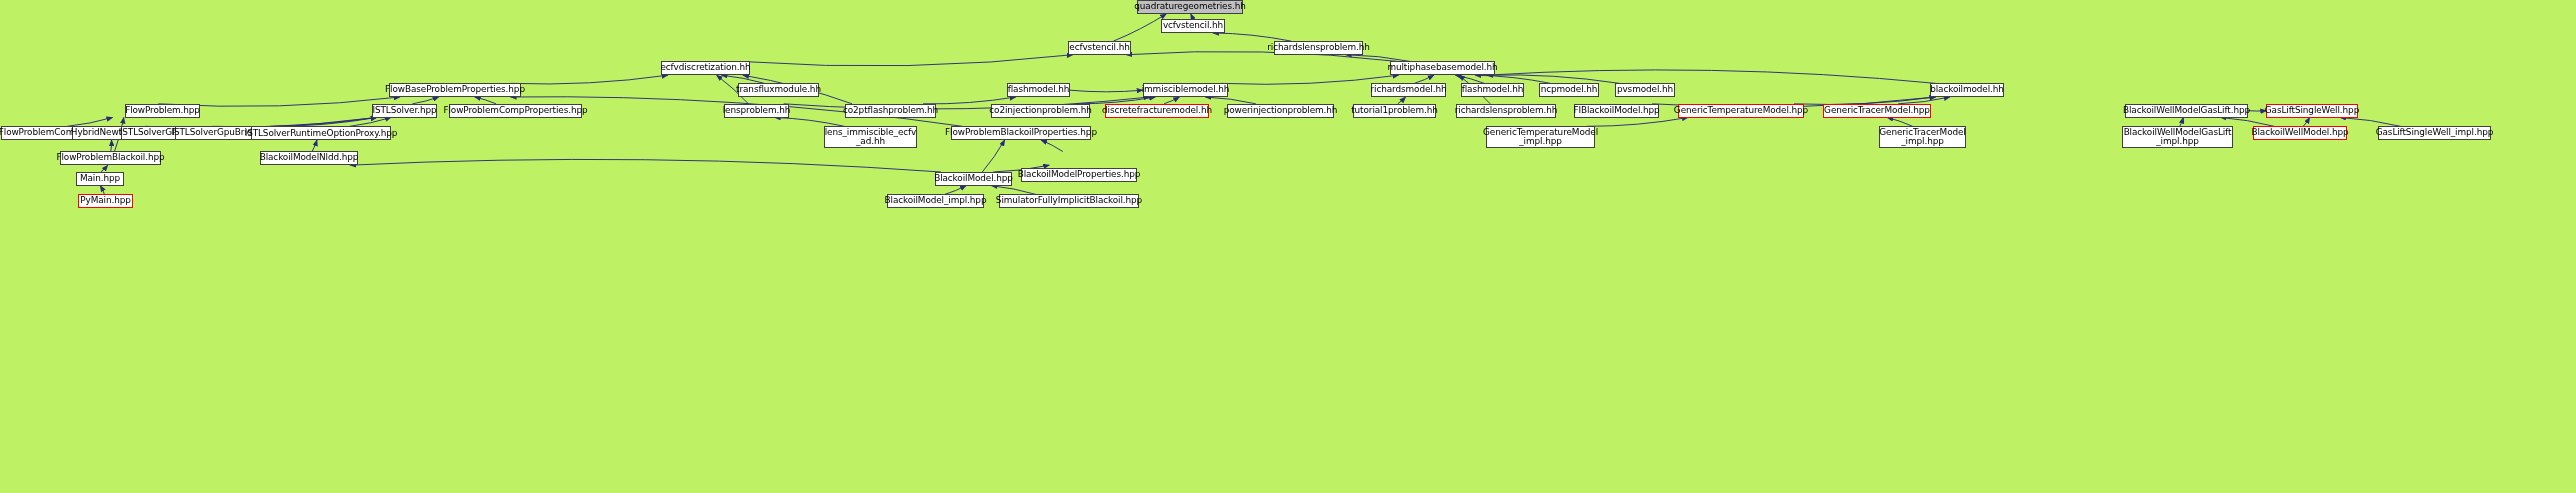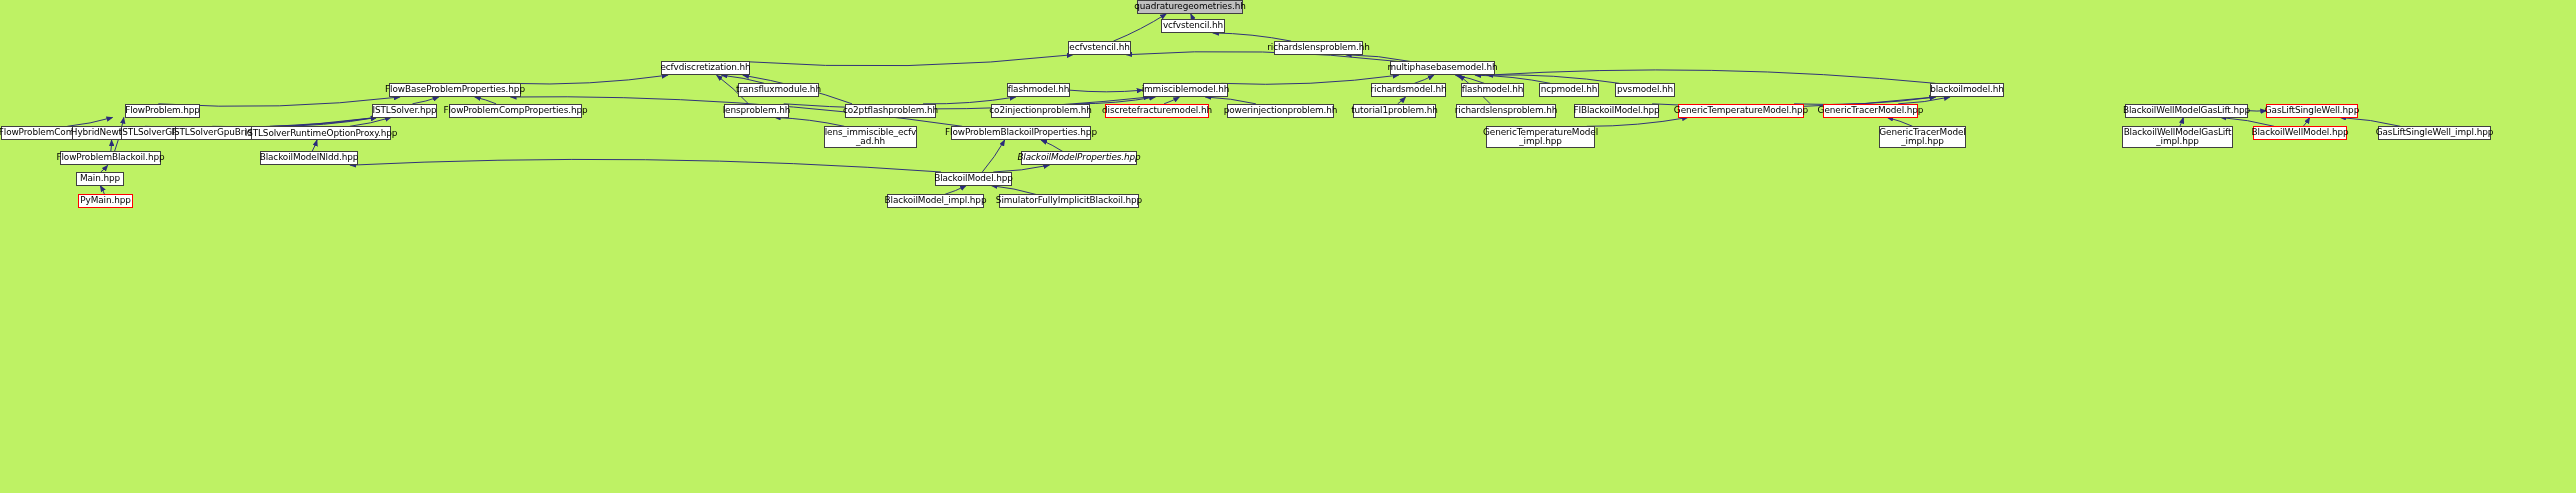--- a/index.html
+++ b/index.html
@@ -131,42 +131,42 @@
       <div class="node" style="left: 449px; top: 104px; width: 133px; height: 13.6px;"><span>FlowProblemCompProperties.hpp</span></div>
       <div class="node" style="left: 724px; top: 104px; width: 65px; height: 13.6px;"><span>lensproblem.hh</span></div>
       <div class="node" style="left: 845px; top: 104px; width: 91px; height: 13.6px;"><span>co2ptflashproblem.hh</span></div>
       <div class="node" style="left: 991px; top: 104px; width: 99px; height: 13.6px;"><span>co2injectionproblem.hh</span></div>
       <div class="node red" style="left: 1105px; top: 104px; width: 104px; height: 13.6px;"><span>discretefracturemodel.hh</span></div>
       <div class="node" style="left: 1227px; top: 104px; width: 107px; height: 13.6px;"><span>powerinjectionproblem.hh</span></div>
       <div class="node" style="left: 1353px; top: 104px; width: 83px; height: 13.6px;"><span>tutorial1problem.hh</span></div>
       <div class="node" style="left: 1456px; top: 104px; width: 100px; height: 13.6px;"><span>richardslensproblem.hh</span></div>
       <div class="node" style="left: 1574px; top: 104px; width: 85px; height: 13.6px;"><span>FIBlackoilModel.hpp</span></div>
       <div class="node red" style="left: 1678px; top: 104px; width: 126px; height: 13.6px;"><span>GenericTemperatureModel.hpp</span></div>
-      <div class="node red" style="left: 1823px; top: 104px; width: 95px; height: 13.6px;"><span>GenericTracerModel.hpp</span></div>
+      <div class="node red" style="left: 1823px; top: 104px; width: 108px; height: 13.6px;"><span>GenericTracerModel.hpp</span></div>
       <div class="node" style="left: 2125px; top: 104px; width: 123px; height: 13.6px;"><span>BlackoilWellModelGasLift.hpp</span></div>
       <div class="node red" style="left: 2266px; top: 104px; width: 92px; height: 13.6px;"><span>GasLiftSingleWell.hpp</span></div>
       <div class="node" style="left: 1.4px; top: 126px; width: 95px; height: 13.6px;"><span>FlowProblemComp.hpp</span></div>
       <div class="node" style="left: 72px; top: 126px; width: 79px; height: 13.6px;"><span>HybridNewton.hpp</span></div>
       <div class="node" style="left: 121px; top: 126px; width: 99px; height: 13.6px;"><span>ISTLSolverGPUISTL.hpp</span></div>
       <div class="node" style="left: 175px; top: 126px; width: 104px; height: 13.6px;"><span>ISTLSolverGpuBridge.hpp</span></div>
       <div class="node" style="left: 251px; top: 126px; width: 140px; height: 13.6px; align-items: flex-end;"><span>ISTLSolverRuntimeOptionProxy.hpp</span></div>
       <div class="node" style="left: 824px; top: 126px; width: 93px; height: 22px;"><span>lens_immiscible_ecfv
 _ad.hh</span></div>
       <div class="node" style="left: 951px; top: 126px; width: 140px; height: 13.6px;"><span>FlowProblemBlackoilProperties.hpp</span></div>
       <div class="node" style="left: 1486px; top: 126px; width: 109px; height: 22px;"><span>GenericTemperatureModel
 _impl.hpp</span></div>
       <div class="node" style="left: 1879px; top: 126px; width: 87px; height: 22px;"><span>GenericTracerModel
 _impl.hpp</span></div>
       <div class="node" style="left: 2122px; top: 126px; width: 111px; height: 22px;"><span>BlackoilWellModelGasLift
 _impl.hpp</span></div>
       <div class="node red" style="left: 2253px; top: 126px; width: 94px; height: 13.6px;"><span>BlackoilWellModel.hpp</span></div>
       <div class="node" style="left: 2378px; top: 126px; width: 113px; height: 13.6px;"><span>GasLiftSingleWell_impl.hpp</span></div>
       <div class="node" style="left: 60px; top: 151px; width: 101px; height: 13.6px;"><span>FlowProblemBlackoil.hpp</span></div>
       <div class="node" style="left: 260px; top: 151px; width: 98px; height: 13.6px;"><span>BlackoilModelNldd.hpp</span></div>
-      <div class="node" style="left: 1021px; top: 151px; width: 116px; height: 13.6px; font-style: italic;"><span>BlackoilModelProperties.hpp</span></div>
+      <div class="node" style="left: 1021px; top: 168px; width: 116px; height: 13.6px;"><span>BlackoilModelProperties.hpp</span></div>
       <div class="node" style="left: 76px; top: 172px; width: 48px; height: 13.6px;"><span>Main.hpp</span></div>
       <div class="node" style="left: 935px; top: 172px; width: 77px; height: 13.6px;"><span>BlackoilModel.hpp</span></div>
       <div class="node red" style="left: 78px; top: 194px; width: 55px; height: 13.6px;"><span>PyMain.hpp</span></div>
       <div class="node" style="left: 887px; top: 194px; width: 97px; height: 13.6px;"><span>BlackoilModel_impl.hpp</span></div>
       <div class="node" style="left: 999px; top: 194px; width: 140px; height: 13.6px;"><span>SimulatorFullyImplicitBlackoil.hpp</span></div>
     </div>
 </div>
 
 
 </body></html>

